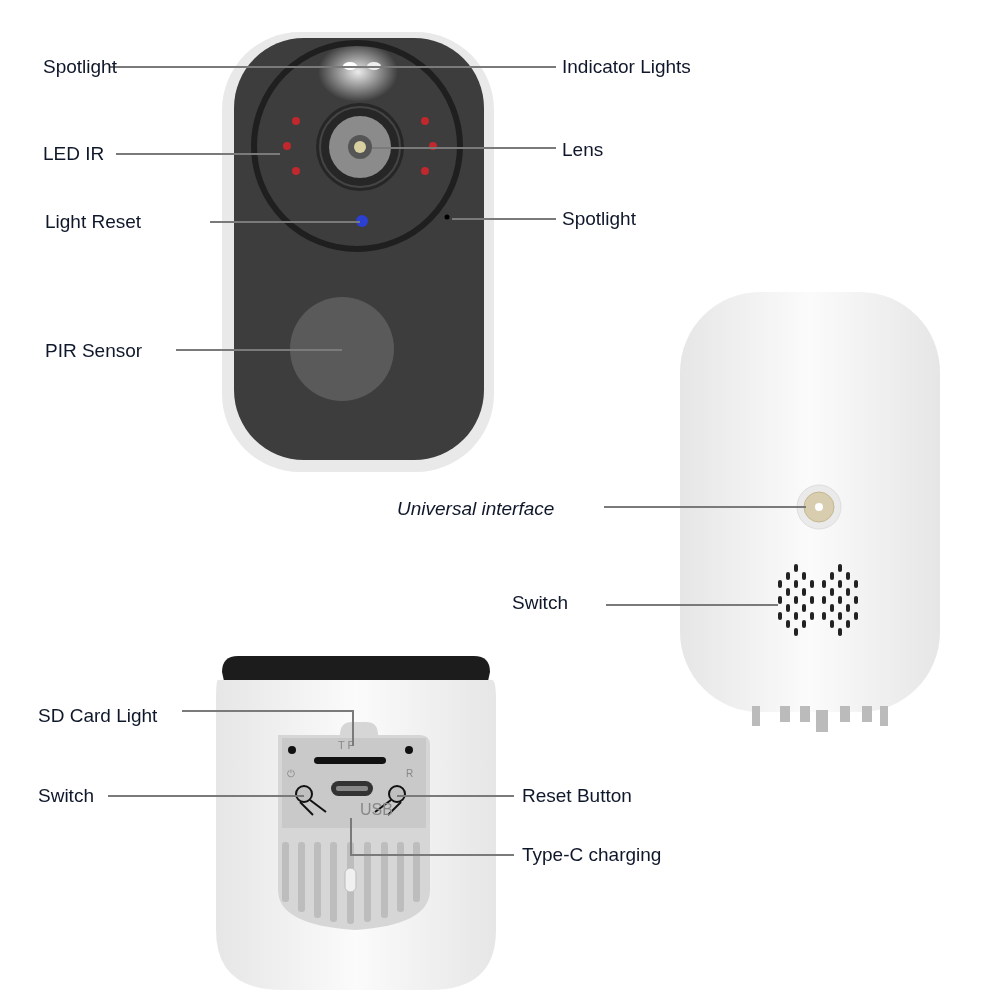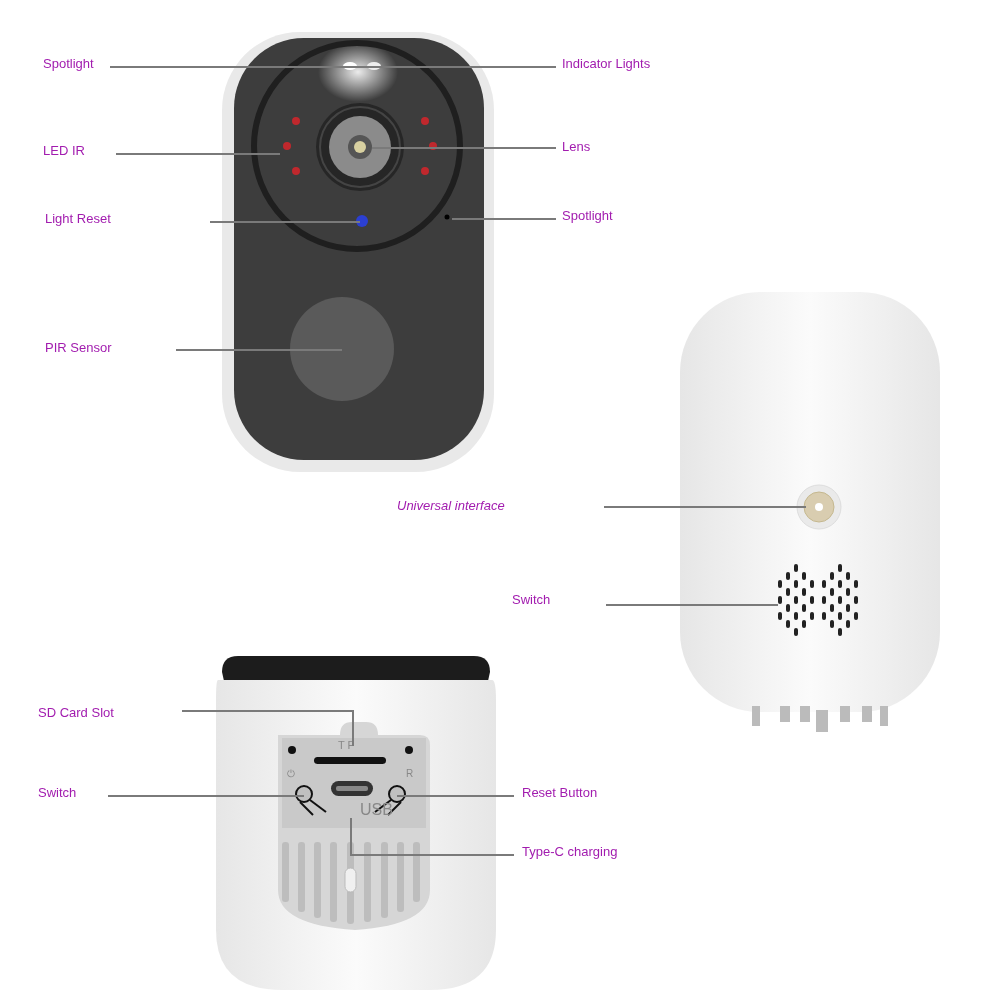--- a/index.html
+++ b/index.html
@@ -1,17 +1,17 @@
 <!DOCTYPE html>
 <html><head>
 <meta charset="utf-8">
 <style>
   html,body{margin:0;padding:0;background:#fff;}
   body{width:1000px;height:1000px;position:relative;overflow:hidden;font-family:"Liberation Sans","DejaVu Sans",sans-serif;}
-  .label{position:absolute;font-size:13px;color:#a21caf;white-space:nowrap;line-height:1;}
+  .label{position:absolute;font-size:19px;color:#0f172a;white-space:nowrap;line-height:1;}
   .line{position:absolute;background:#7a7a7a;height:1.5px;}
   .vline{position:absolute;background:#7a7a7a;width:1.5px;}
   svg{position:absolute;left:0;top:0;}
 </style>
 </head>
 <body>
 
 <svg width="1000" height="1000" viewBox="0 0 1000 1000">
   <defs>
     <radialGradient id="spot" cx="50%" cy="50%" r="50%">
@@ -169,16 +169,16 @@
 
 <span class="label" style="left:43px;top:57px;">Spotlight</span>
 <span class="label" style="left:562px;top:57px;">Indicator Lights</span>
 <span class="label" style="left:43px;top:144px;">LED IR</span>
 <span class="label" style="left:562px;top:140px;">Lens</span>
 <span class="label" style="left:45px;top:212px;">Light Reset</span>
 <span class="label" style="left:562px;top:209px;">Spotlight</span>
 <span class="label" style="left:45px;top:341px;">PIR Sensor</span>
 <span class="label" style="left:397px;top:499px;font-style:italic;">Universal interface</span>
 <span class="label" style="left:512px;top:593px;">Switch</span>
-<span class="label" style="left:38px;top:706px;">SD Card Slot</span>
+<span class="label" style="left:38px;top:706px;">SD Card Light</span>
 <span class="label" style="left:38px;top:786px;">Switch</span>
 <span class="label" style="left:522px;top:786px;">Reset Button</span>
 <span class="label" style="left:522px;top:845px;">Type-C charging</span>
 
 </body></html>

